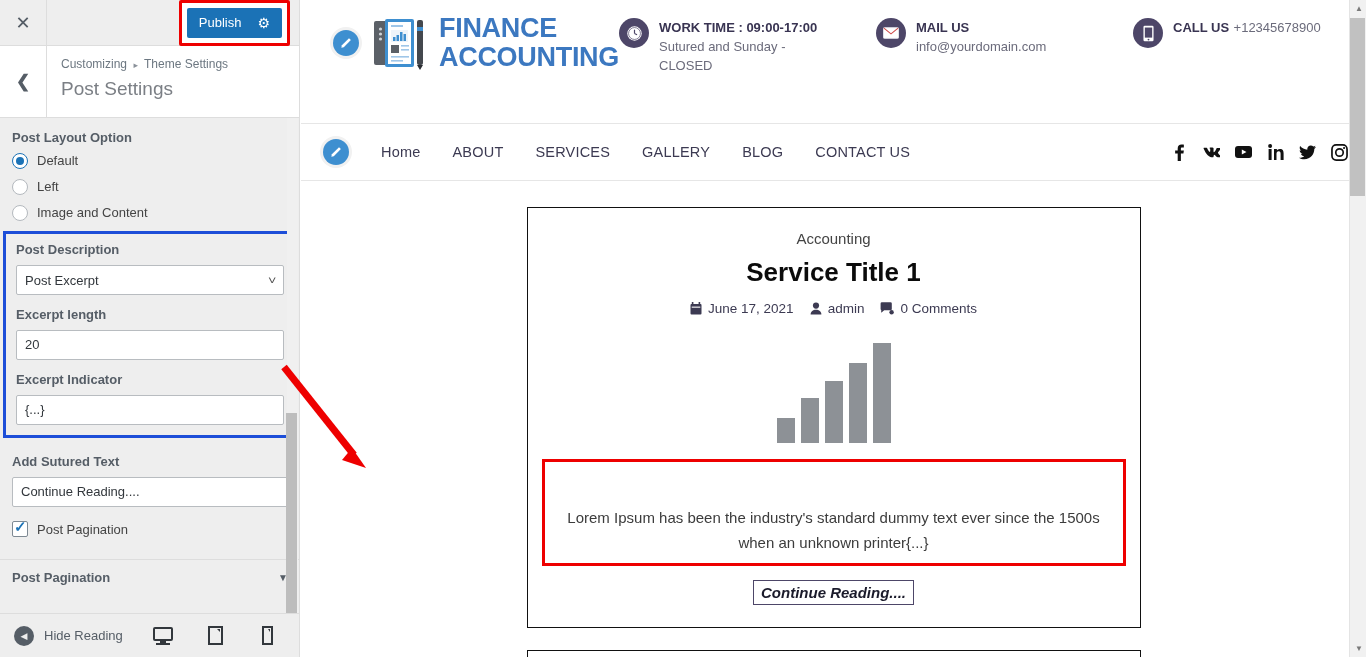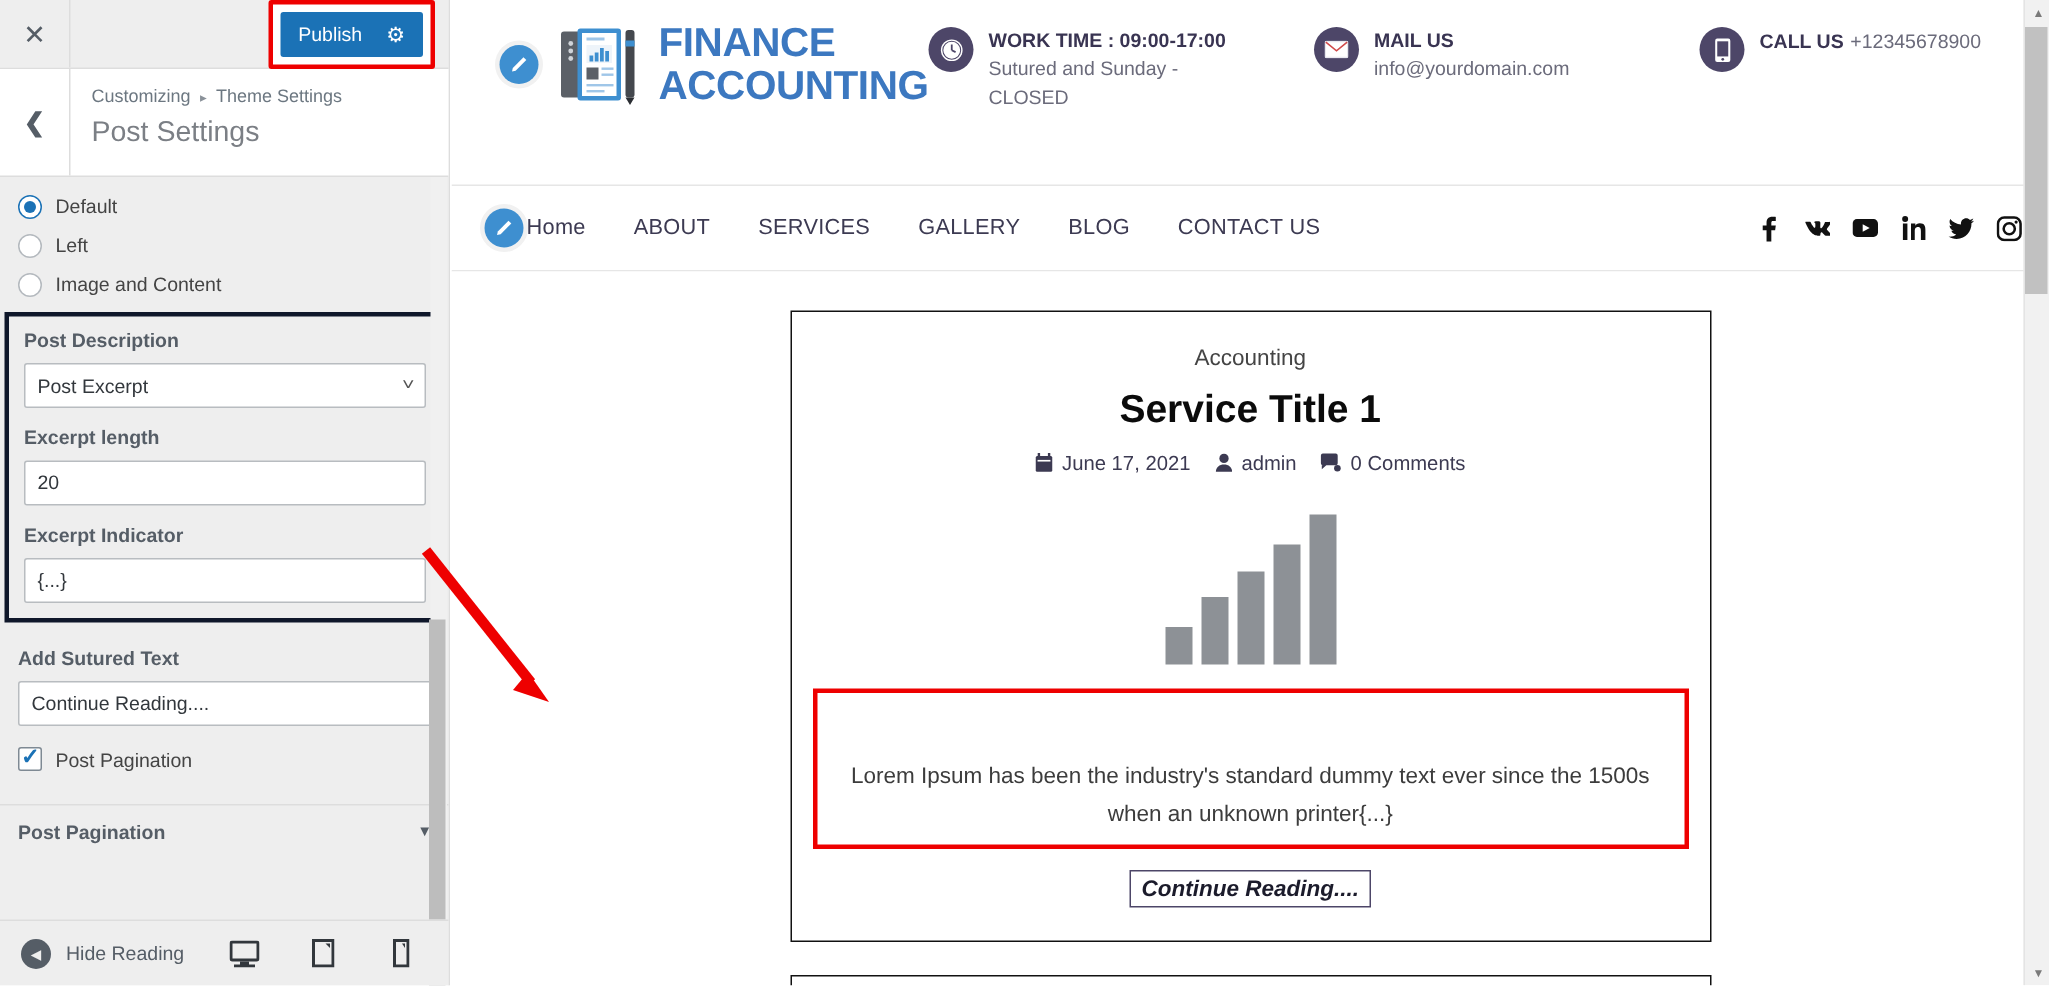--- a/index.html
+++ b/index.html
@@ -102,21 +102,21 @@
   }
   .radio.on { border-color: #1b72b6; }
   .radio.on::after {
     content: ""; position: absolute;
     left: 3px; top: 3px; width: 8px; height: 8px;
     border-radius: 50%; background: #1b72b6;
   }
   .radio-label { font-size: 13px; color: #444; }
 
   .red-box {
-    border: 3px solid #0f172a;
+    border: 3px solid #1d4ed8;
     padding: 8px 10px 10px 10px;
     margin: 6px -9px 16px -9px;
     background: #eeeeee;
   }
   .field-block { margin-bottom: 12px; }
   .field-block:last-child { margin-bottom: 0; }
   .cz-select, .cz-input {
     width: 100%; height: 30px;
     border: 1px solid #b8bcc0; border-radius: 2px;
     background: #ffffff;
@@ -209,21 +209,21 @@
     background: #4d4668; flex: none;
     display: flex; align-items: center; justify-content: center;
   }
   .info-head { font-size: 13px; font-weight: bold; color: #393452; line-height: 18px; }
   .info-sub { font-size: 13px; color: #6b6b7b; line-height: 19px; }
 
   .site-nav {
     height: 57px; border-bottom: 1px solid #e6e6e6;
     display: flex; align-items: center; padding: 0 18px 0 22px;
   }
-  .nav-links { display: flex; align-items: center; gap: 32px; margin-left: 2px; }
+  .nav-links { display: flex; align-items: center; gap: 32px; margin-left: 32px; }
   .nav-link { font-size: 14.5px; color: #3c3a52; cursor: pointer; letter-spacing: 0.2px; }
   .socials { margin-left: auto; display: flex; align-items: center; gap: 15px; }
   .soc { width: 17px; height: 17px; color: #111; cursor: pointer; display: flex; align-items: center; justify-content: center; }
 
   .site-content { padding: 26px 0 0 0; background: #fff; }
   .post-card {
     width: 614px; margin: 0 auto 22px auto;
     background: #fff; border: 1px solid #111;
     padding: 20px 24px 22px 24px; text-align: center;
   }
@@ -286,20 +286,21 @@
           <span>Customizing</span>
           <span class="sep">▸</span>
           <span>Theme Settings</span>
         </div>
         <div class="cz-panel-title">Post Settings</div>
       </div>
     </div>
 
     <div class="cz-body">
 
+      <div class="cz-label">Post Layout Option</div>
 
       <div class="radio-row">
         <span class="radio on"></span>
         <span class="radio-label">Default</span>
       </div>
       <div class="radio-row">
         <span class="radio"></span>
         <span class="radio-label">Left</span>
       </div>
       <div class="radio-row">

